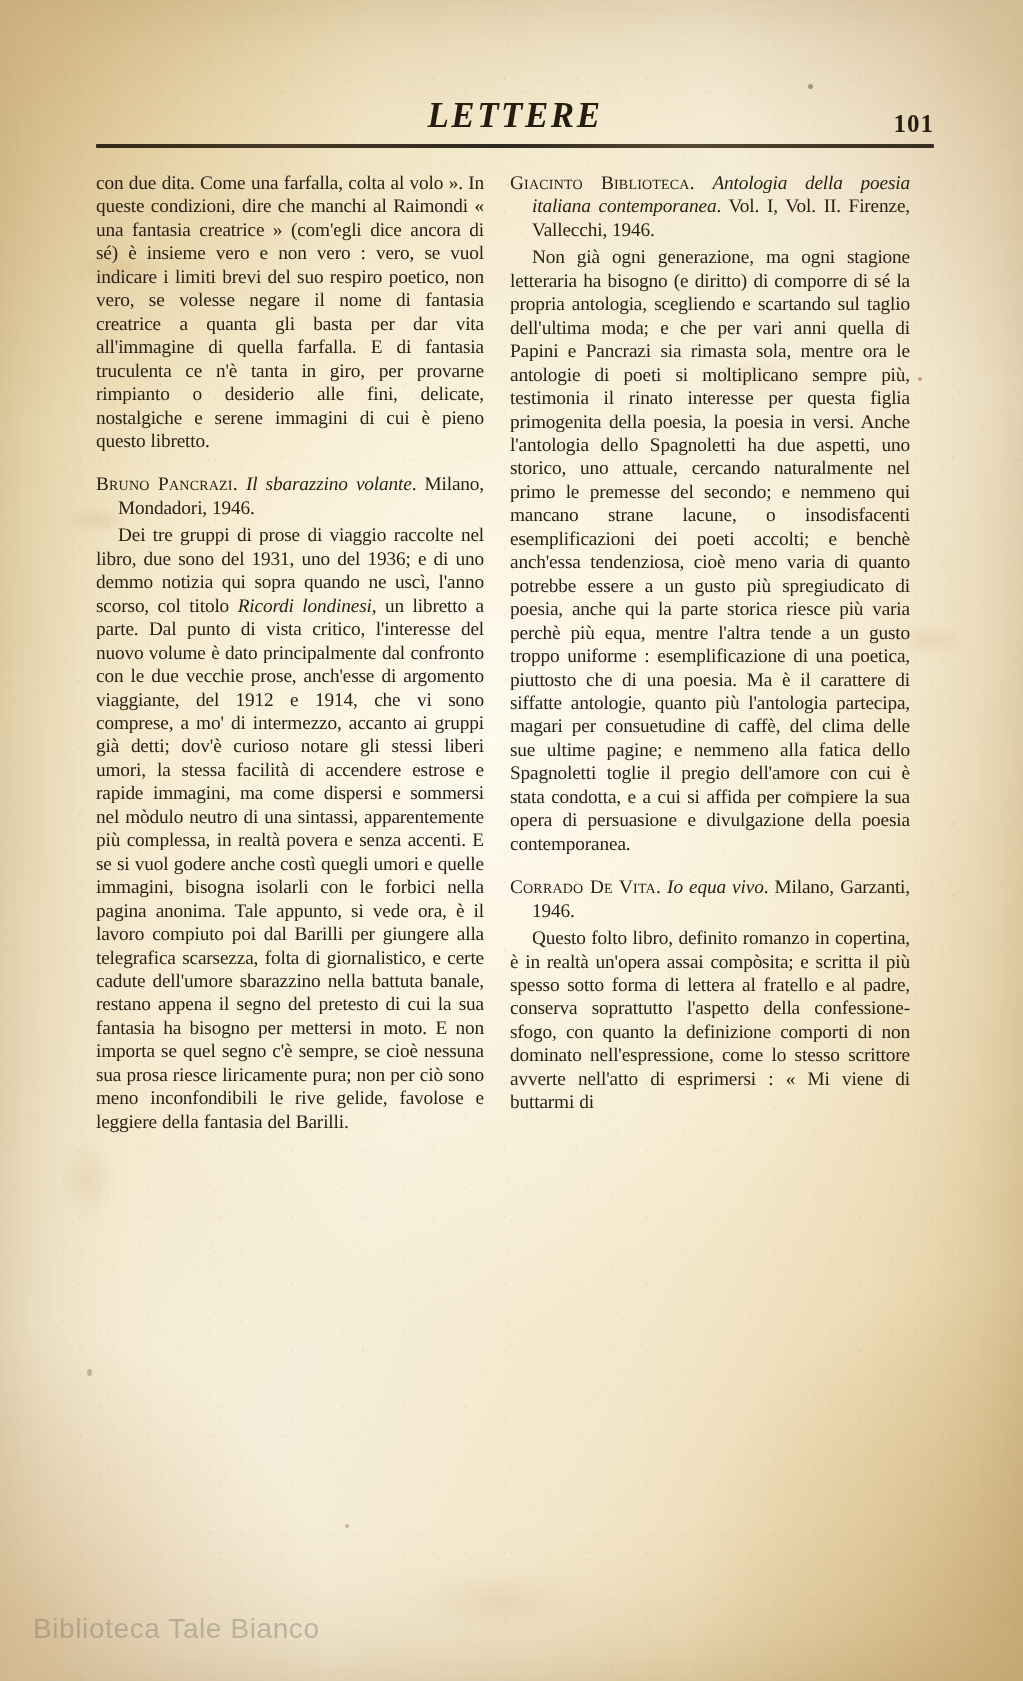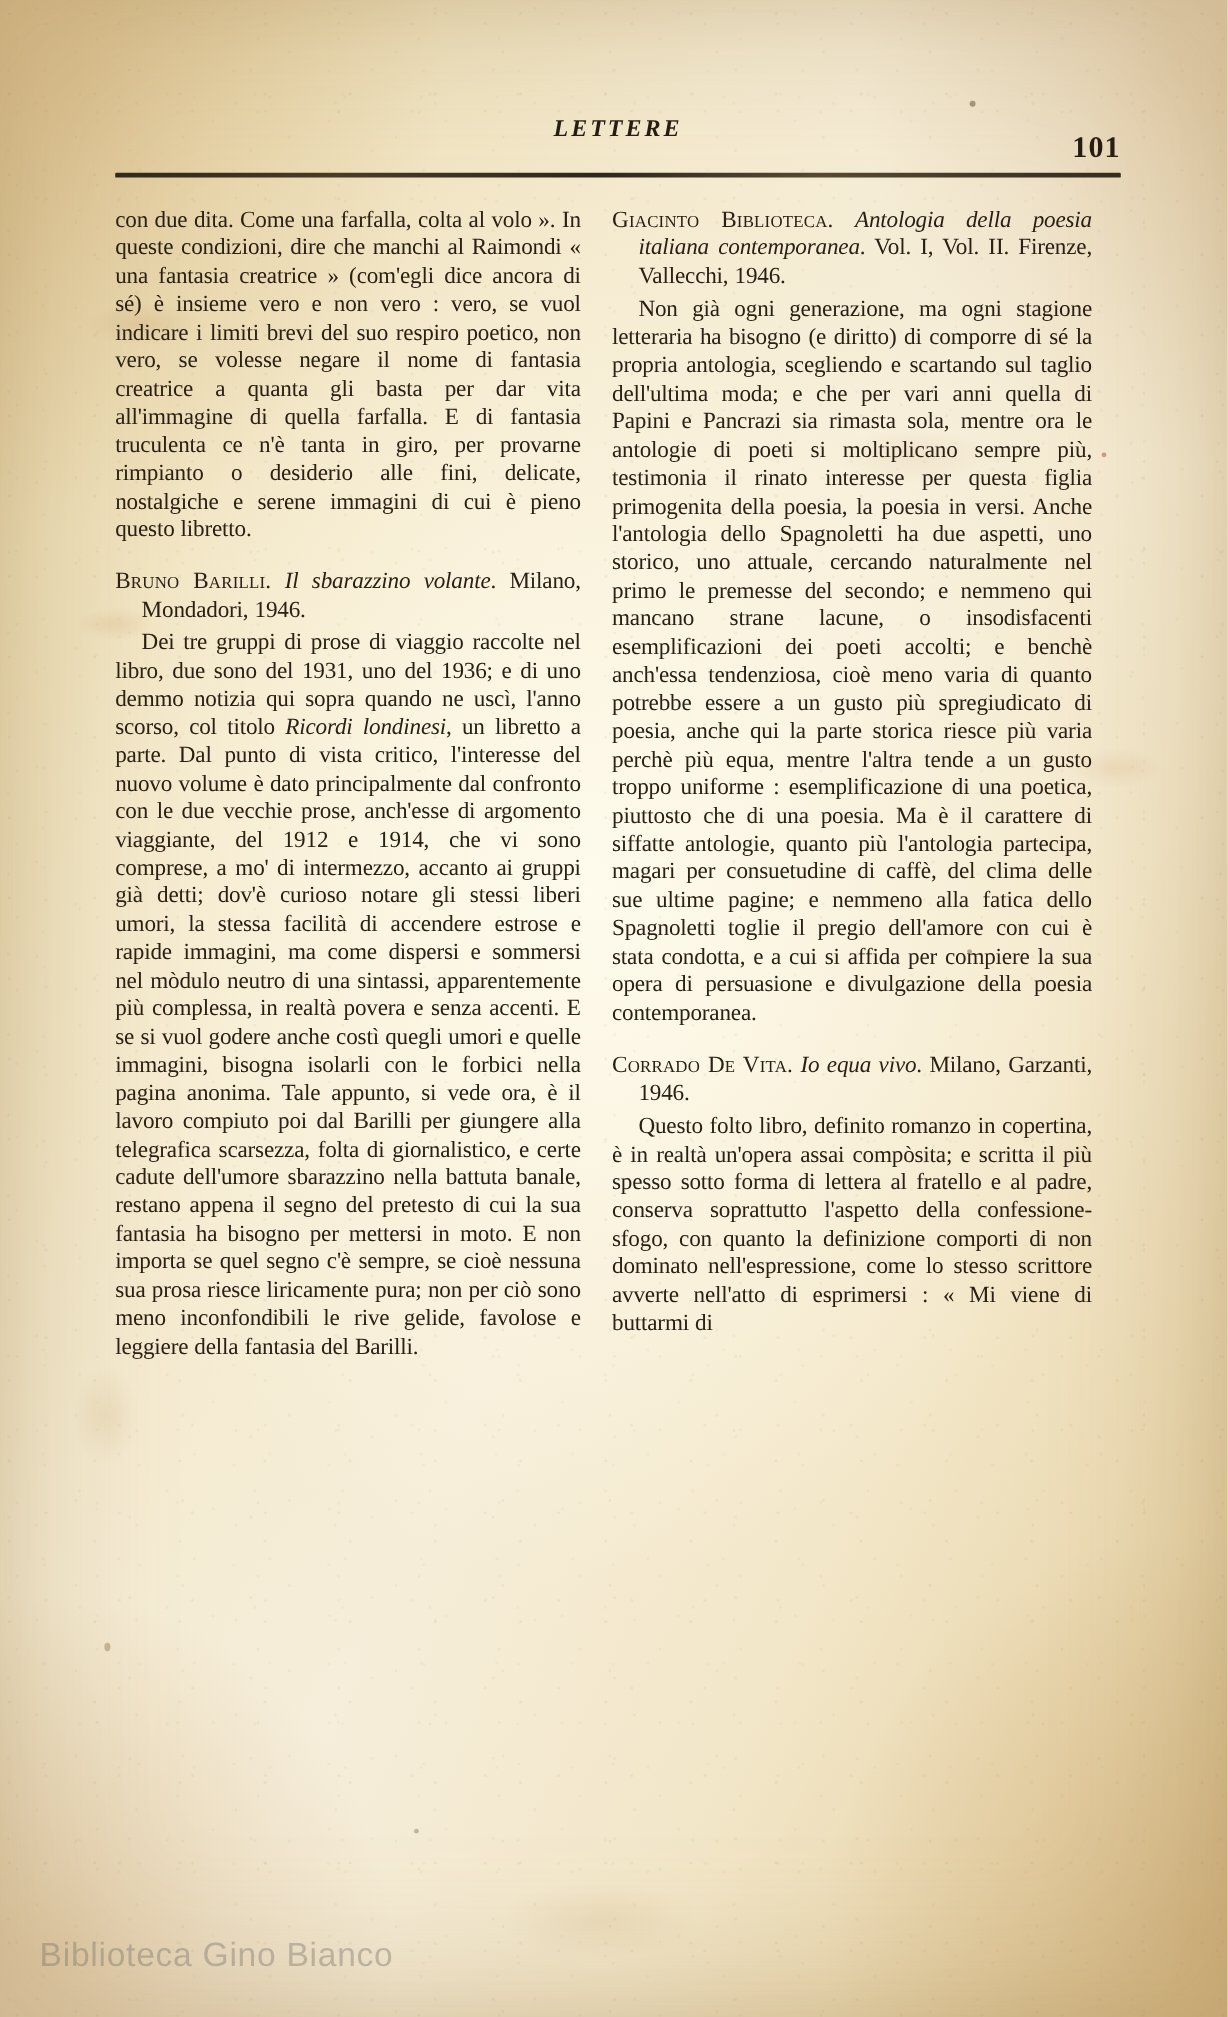--- a/index.html
+++ b/index.html
@@ -74,21 +74,21 @@
   .head-row {
     display: flex;
     align-items: baseline;
     justify-content: center;
     position: relative;
     height: 42px;
   }
   .head-title {
     font-style: italic;
     font-weight: 700;
-    font-size: 20px;
+    font-size: 35px;
     letter-spacing: 2.5px;
     color: #241c11;
     font-family: "Liberation Serif", "DejaVu Serif", serif;
   }
   .head-folio {
     position: absolute;
     right: 0;
     bottom: 0;
     font-size: 25px;
     font-weight: 700;
@@ -188,35 +188,35 @@
     </div>
     <div class="head-rule"></div>
   </div>
 
   <div class="columns">
 
     <div class="col">
 
       <p class="body noindent">con due dita. Come una farfalla, colta al volo ». In queste condizioni, dire che manchi al Raimondi « una fantasia creatrice » (com'egli dice ancora di sé) è insieme vero e non vero : vero, se vuol indicare i limiti brevi del suo respiro poetico, non vero, se volesse negare il nome di fantasia creatrice a quanta gli basta per dar vita all'immagine di quella farfalla. E di fantasia truculenta ce n'è tanta in giro, per provarne rimpianto o desiderio alle fini, delicate, nostalgiche e serene immagini di cui è pieno questo libretto.</p>
 
-      <p class="ref"><span class="sc hang">Bruno Barilli.</span> <span class="it">Il sbarazzino volante</span><span>. Milano, Mondadori, 1946.</span></p>
+      <p class="ref"><span class="sc hang">Bruno Pancrazi.</span> <span class="it">Il sbarazzino volante</span><span>. Milano, Mondadori, 1946.</span></p>
 
       <p class="body"><span>Dei tre gruppi di prose di viaggio raccolte nel libro, due sono del 1931, uno del 1936; e di uno demmo notizia qui sopra quando ne uscì, l'anno scorso, col titolo </span><span class="it">Ricordi londinesi</span><span>, un libretto a parte. Dal punto di vista critico, l'interesse del nuovo volume è dato principalmente dal confronto con le due vecchie prose, anch'esse di argomento viaggiante, del 1912 e 1914, che vi sono comprese, a mo' di intermezzo, accanto ai gruppi già detti; dov'è curioso notare gli stessi liberi umori, la stessa facilità di accendere estrose e rapide immagini, ma come dispersi e sommersi nel mòdulo neutro di una sintassi, apparentemente più complessa, in realtà povera e senza accenti. E se si vuol godere anche costì quegli umori e quelle immagini, bisogna isolarli con le forbici nella pagina anonima. Tale appunto, si vede ora, è il lavoro compiuto poi dal Barilli per giungere alla telegrafica scarsezza, folta di giornalistico, e certe cadute dell'umore sbarazzino nella battuta banale, restano appena il segno del pretesto di cui la sua fantasia ha bisogno per mettersi in moto. E non importa se quel segno c'è sempre, se cioè nessuna sua prosa riesce liricamente pura; non per ciò sono meno inconfondibili le rive gelide, favolose e leggiere della fantasia del Barilli.</span></p>
 
     </div>
 
     <div class="col col-right">
 
       <p class="ref" style="margin-top:0;"><span class="sc hang">Giacinto Biblioteca.</span> <span class="it">Antologia della poesia italiana contemporanea</span><span>. Vol. I, Vol. II. Firenze, Vallecchi, 1946.</span></p>
 
       <p class="body">Non già ogni generazione, ma ogni stagione letteraria ha bisogno (e diritto) di comporre di sé la propria antologia, scegliendo e scartando sul taglio dell'ultima moda; e che per vari anni quella di Papini e Pancrazi sia rimasta sola, mentre ora le antologie di poeti si moltiplicano sempre più, testimonia il rinato interesse per questa figlia primogenita della poesia, la poesia in versi. Anche l'antologia dello Spagnoletti ha due aspetti, uno storico, uno attuale, cercando naturalmente nel primo le premesse del secondo; e nemmeno qui mancano strane lacune, o insodisfacenti esemplificazioni dei poeti accolti; e benchè anch'essa tendenziosa, cioè meno varia di quanto potrebbe essere a un gusto più spregiudicato di poesia, anche qui la parte storica riesce più varia perchè più equa, mentre l'altra tende a un gusto troppo uniforme : esemplificazione di una poetica, piuttosto che di una poesia. Ma è il carattere di siffatte antologie, quanto più l'antologia partecipa, magari per consuetudine di caffè, del clima delle sue ultime pagine; e nemmeno alla fatica dello Spagnoletti toglie il pregio dell'amore con cui è stata condotta, e a cui si affida per compiere la sua opera di persuasione e divulgazione della poesia contemporanea.</p>
 
       <p class="ref gap-before"><span class="sc hang">Corrado De Vita.</span> <span class="it">Io equa vivo</span><span>. Milano, Garzanti, 1946.</span></p>
 
       <p class="body">Questo folto libro, definito romanzo in copertina, è in realtà un'opera assai compòsita; e scritta il più spesso sotto forma di lettera al fratello e al padre, conserva soprattutto l'aspetto della confessione-sfogo, con quanto la definizione comporti di non dominato nell'espressione, come lo stesso scrittore avverte nell'atto di esprimersi : « Mi viene di buttarmi di</p>
 
     </div>
   </div>
 
-  <div class="watermark">Biblioteca Gino Bianco</div>
+  <div class="watermark">Biblioteca Tale Bianco</div>
 
   <div class="vignette"></div>
 </div>
 
 </body></html>

